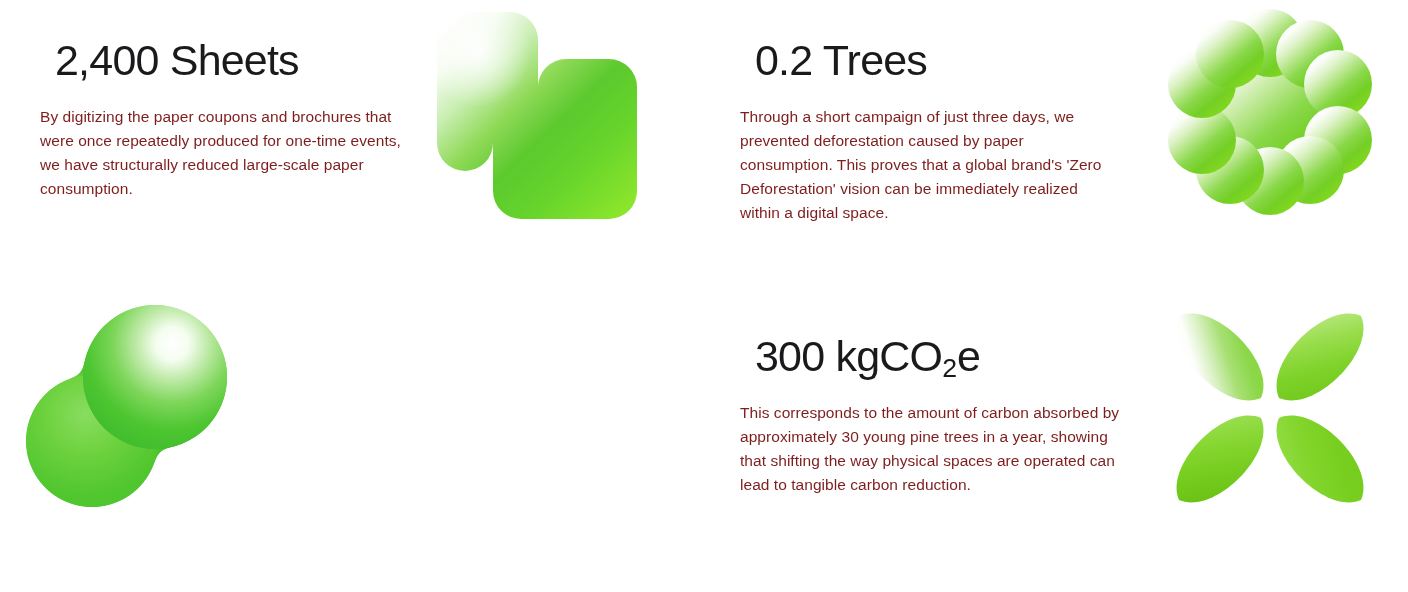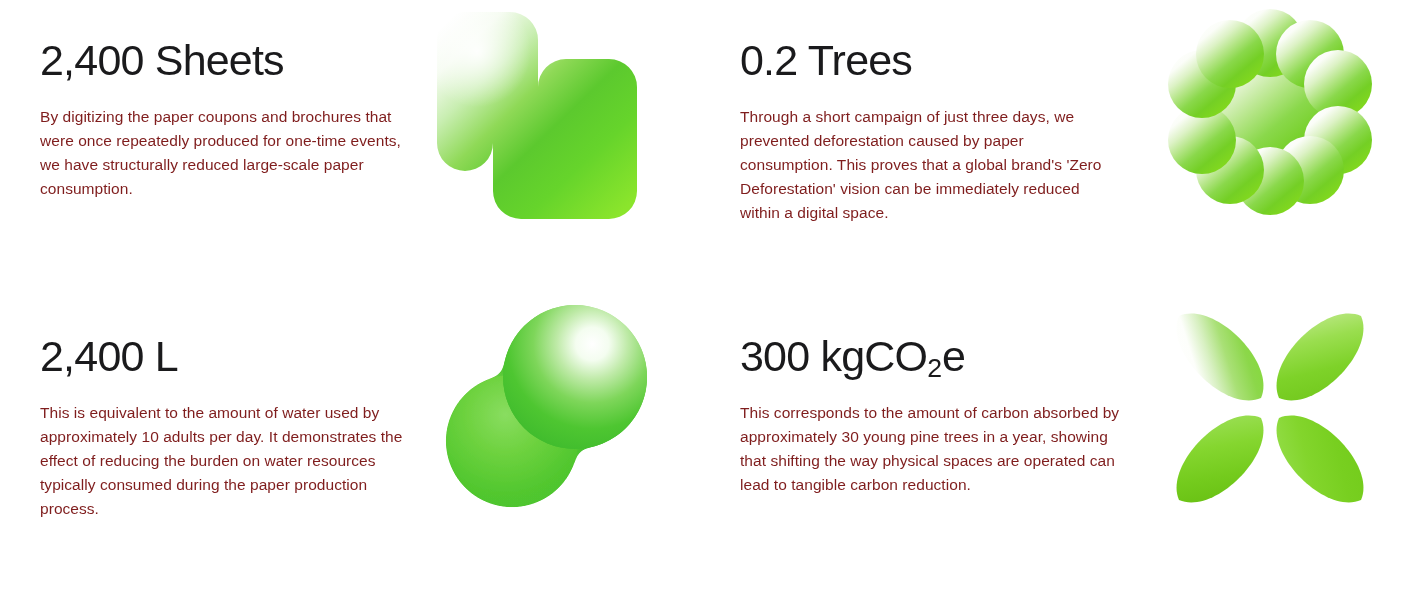--- a/index.html
+++ b/index.html
@@ -37,21 +37,21 @@
   }
 
   .text-col {
     padding-top: 38px;
     box-sizing: border-box;
   }
   .card-left .text-col  { padding-left: 40px; width: 420px; }
   .card-right .text-col { padding-left: 20px; width: 420px; }
 
   .stat-value {
-    margin: 0 0 22px 0;
+    margin: 0 0 22px 15px;
     font-size: 43px;
     line-height: 1.05;
     font-weight: 400;
     letter-spacing: -0.8px;
     color: #1a1a1c;
     white-space: nowrap;
   }
   .stat-value sub {
     font-size: 0.62em;
     vertical-align: baseline;
@@ -181,21 +181,21 @@
           </svg>
         </div>
       </div>
     </div>
   </div>
 
   <div class="card card-right">
     <div class="card-inner">
       <div class="text-col">
         <h2 class="stat-value">0.2 Trees</h2>
-        <p class="stat-desc">Through a short campaign of just three days, we prevented deforestation caused by paper consumption. This proves that a global brand's 'Zero Deforestation' vision can be immediately reduced within a digital space.</p>
+        <p class="stat-desc">Through a short campaign of just three days, we prevented deforestation caused by paper consumption. This proves that a global brand's 'Zero Deforestation' vision can be immediately realized within a digital space.</p>
       </div>
       <div class="gfx-col">
         <div class="gfx gfx-blob">
           <svg viewBox="0 0 204 206" xmlns="http://www.w3.org/2000/svg">
             <defs>
               <linearGradient id="gradBlob" x1="0.10" y1="0.02" x2="0.90" y2="0.98">
                 <stop offset="0" stop-color="#ffffff"></stop>
                 <stop offset="0.16" stop-color="#fbfdf8"></stop>
                 <stop offset="0.30" stop-color="#ddf2c6"></stop>
                 <stop offset="0.44" stop-color="#b4e586"></stop>
@@ -218,24 +218,20 @@
               <circle cx="62" cy="45" r="34"></circle>
             </g>
           </svg>
         </div>
       </div>
     </div>
   </div>
 
   <div class="card card-left">
     <div class="card-inner">
-      <div class="text-col">
-        <h2 class="stat-value">2,400 L</h2>
-        <p class="stat-desc">This is equivalent to the amount of water used by approximately 10 adults per day. It demonstrates the effect of reducing the burden on water resources typically consumed during the paper production process.</p>
-      </div>
       <div class="gfx-col">
         <div class="gfx gfx-spheres">
           <svg viewBox="0 0 205 205" xmlns="http://www.w3.org/2000/svg">
             <defs>
               <radialGradient id="gradSphereBig" cx="0.62" cy="0.27" r="0.82">
                 <stop offset="0" stop-color="#ffffff"></stop>
                 <stop offset="0.14" stop-color="#f4fdf0"></stop>
                 <stop offset="0.30" stop-color="#bfeaa8"></stop>
                 <stop offset="0.50" stop-color="#7ed65a"></stop>
                 <stop offset="0.72" stop-color="#4ec631"></stop>

